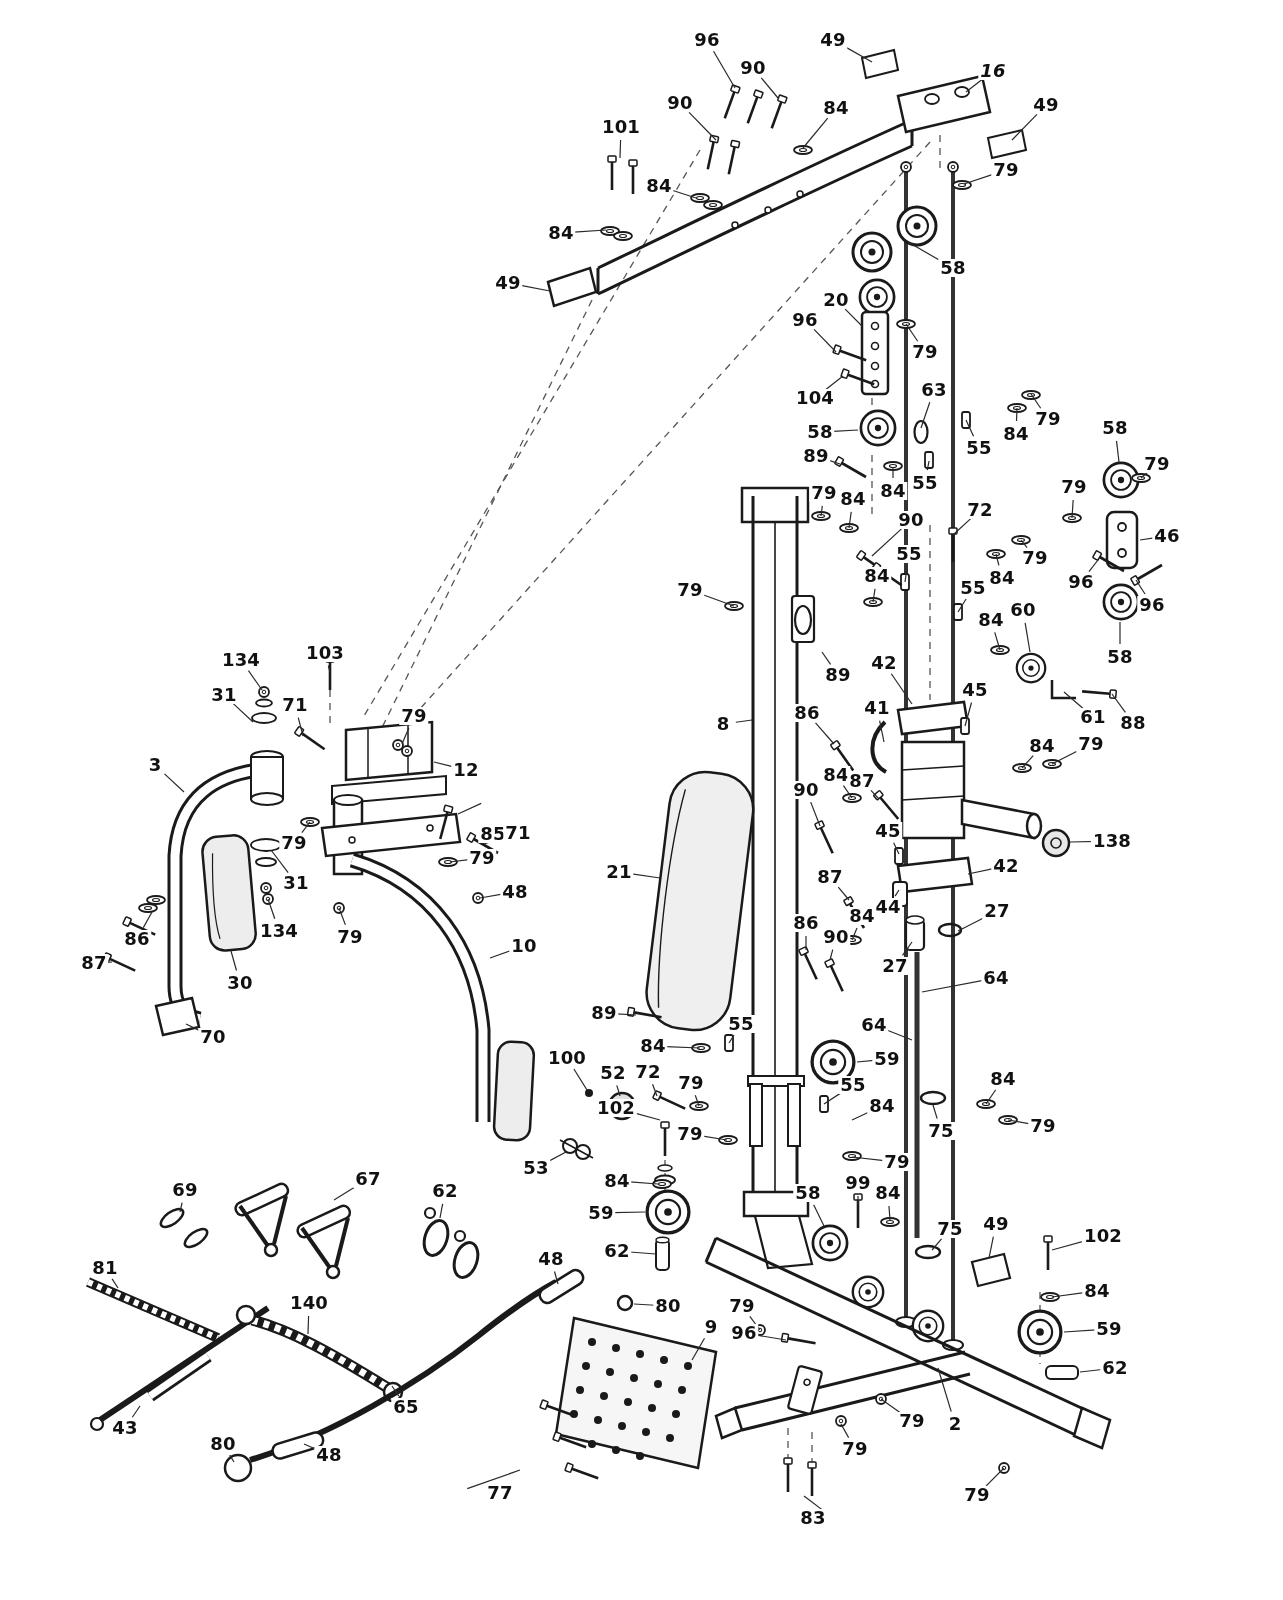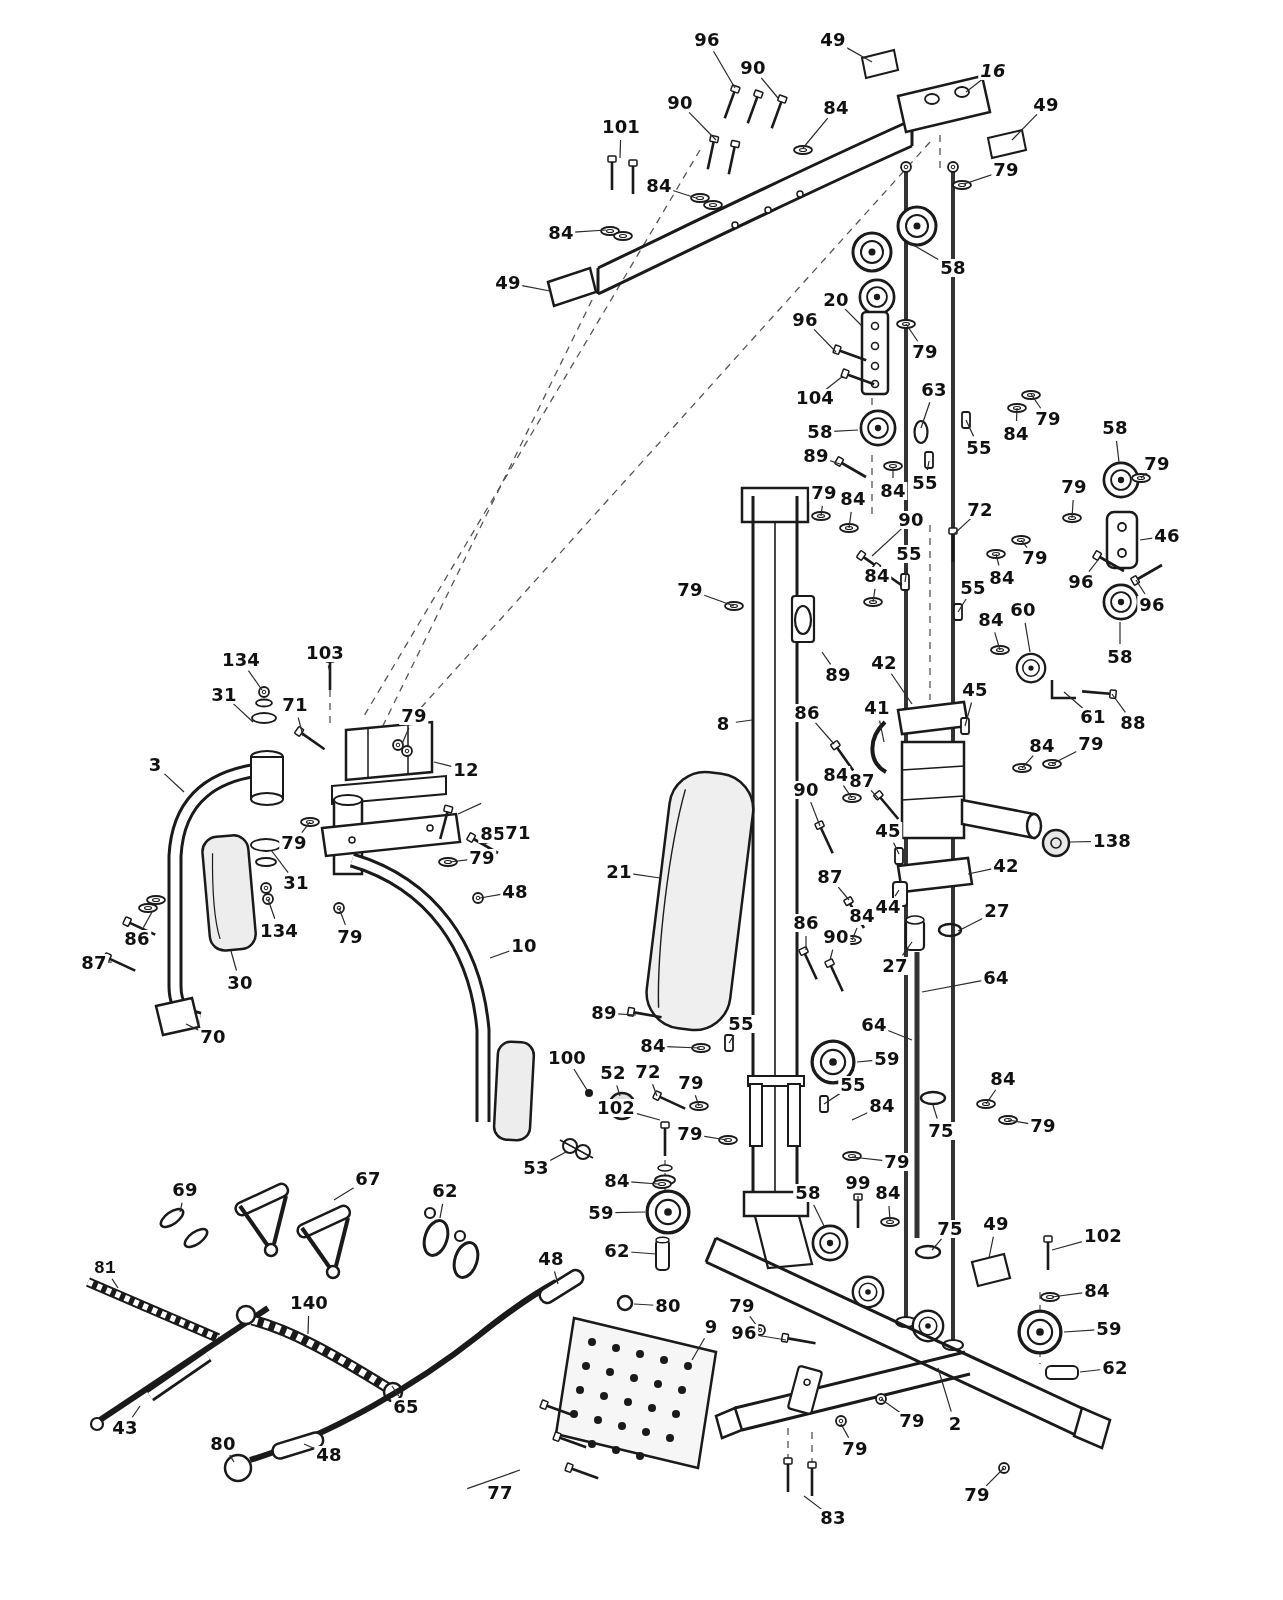--- a/index.html
+++ b/index.html
@@ -678,32 +678,32 @@
       <span class="plabel" style="left: 888px; top: 1193px;">84</span>
       <span class="plabel" style="left: 185px; top: 1190px; text-align: center;">69</span>
       <span class="plabel" style="left: 368px; top: 1179px;">67</span>
       <span class="plabel" style="left: 445px; top: 1191px;">62</span>
       <span class="plabel" style="left: 617px; top: 1251px;">62</span>
       <span class="plabel" style="left: 950px; top: 1229px;">75</span>
       <span class="plabel" style="left: 996px; top: 1224px;">49</span>
       <span class="plabel" style="left: 1103px; top: 1236px;">102</span>
       <span class="plabel" style="left: 551px; top: 1259px;">48</span>
       <span class="plabel" style="left: 1097px; top: 1291px;">84</span>
-      <span class="plabel" style="left: 105px; top: 1268px; font-family: Liberation Mono, monospace;">81</span>
+      <span class="plabel" style="left: 105px; top: 1268px;">81</span>
       <span class="plabel" style="left: 668px; top: 1306px;">80</span>
       <span class="plabel" style="left: 742px; top: 1306px;">79</span>
       <span class="plabel" style="left: 744px; top: 1333px;">96</span>
       <span class="plabel" style="left: 1109px; top: 1329px;">59</span>
       <span class="plabel" style="left: 309px; top: 1303px;">140</span>
       <span class="plabel" style="left: 711px; top: 1327px;">9</span>
       <span class="plabel" style="left: 1115px; top: 1368px;">62</span>
       <span class="plabel" style="left: 406px; top: 1407px;">65</span>
       <span class="plabel" style="left: 955px; top: 1424px;">2</span>
       <span class="plabel" style="left: 912px; top: 1421px;">79</span>
       <span class="plabel" style="left: 125px; top: 1428px;">43</span>
       <span class="plabel" style="left: 329px; top: 1455px;">48</span>
       <span class="plabel" style="left: 223px; top: 1444px;">80</span>
       <span class="plabel" style="left: 855px; top: 1449px;">79</span>
       <span class="plabel" style="left: 455px; top: 1493px; margin-left: 45px;">77</span>
       <span class="plabel" style="left: 977px; top: 1495px;">79</span>
-      <span class="plabel" style="left: 833px; top: 1518px;">83</span>
+      <span class="plabel" style="left: 813px; top: 1518px;">83</span>
     </div>
 </div>
 
 </body></html>

